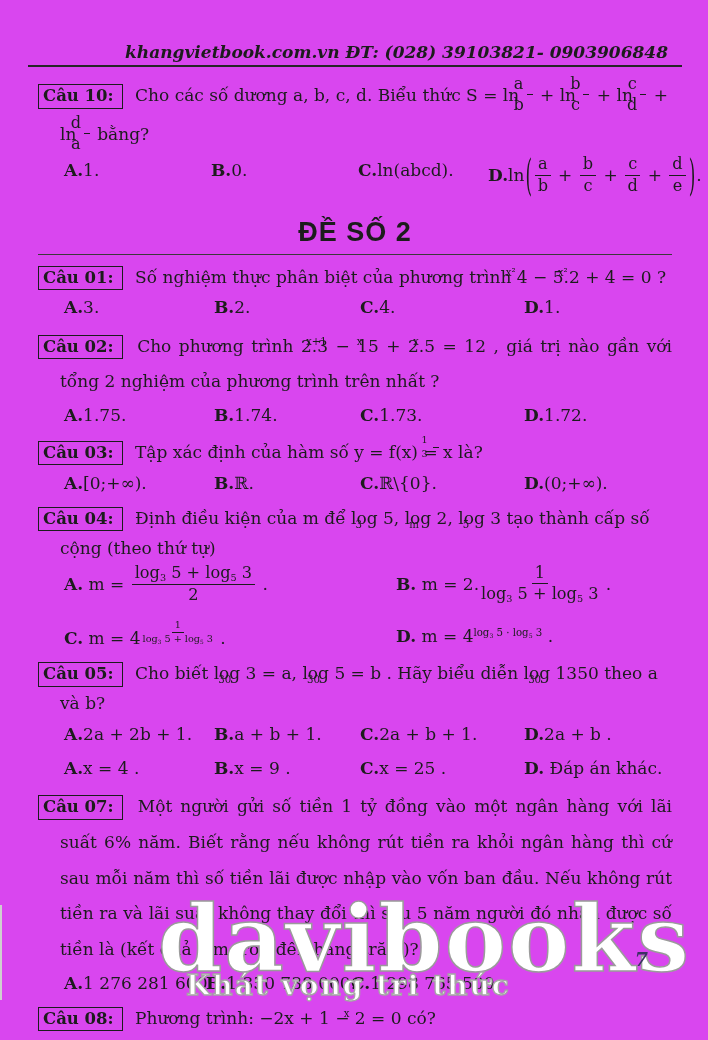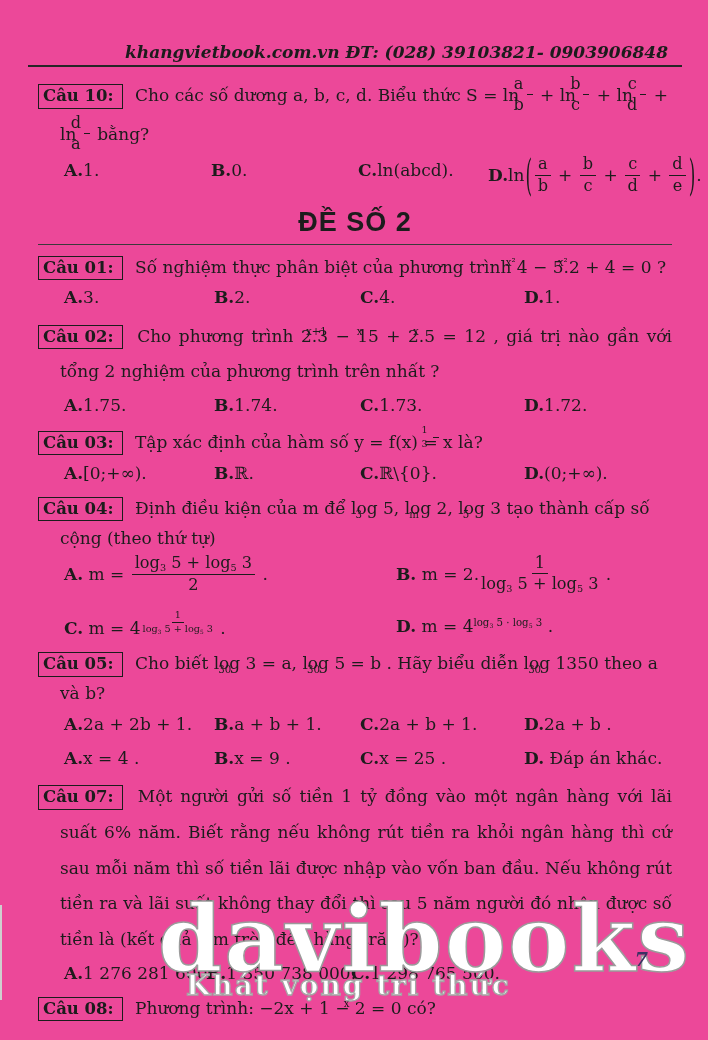--- a/index.html
+++ b/index.html
@@ -1,18 +1,18 @@
 <!DOCTYPE html>
 <html><head>
 <meta charset="utf-8">
 <style>
   html,body{margin:0;padding:0;background:#e9e9e9;}
   .page{
     position:relative;width:708px;height:1040px;margin:0 auto;
-    background:#ec4899;color:#1c1c1c;overflow:hidden;
+    background:#d946ef;color:#1c1c1c;overflow:hidden;
     font-family:"DejaVu Serif","Liberation Serif",serif;
     font-size:17px;
   }
   
   .hdr{
     margin:42px 26px 0 28px;text-align:right;
     font-weight:bold;font-style:italic;font-size:17px;
     border-bottom:2.5px solid #262626;padding:0 14px 3px 0;
   }
   
@@ -31,21 +31,21 @@
   .answers{margin:2px 0 2px 26px;}
   .answers4{display:grid;grid-template-columns:150px 146px 164px 1fr;align-items:start;}
   .cols-q10{grid-template-columns:147px 147px 130px 1fr;}
   .cols-q07{grid-template-columns:142px 145px 140px 1fr;}
   .answers2{display:grid;grid-template-columns:332px 1fr;row-gap:16px;align-items:center;}
   .ans{white-space:nowrap;line-height:1.6;}
   .ans .al{font-weight:700;}
   
   .section{
     text-align:center;font-family:"Liberation Sans","DejaVu Sans",sans-serif;
-    font-weight:800;font-size:27px;letter-spacing:1px;margin:10px 0 6px 0;
+    font-weight:800;font-size:27px;letter-spacing:1px;margin:20px 0 6px 0;
   }
   .section-rule{border-bottom:1.7px solid #3a3a3a;margin:0 0 8px 0;}
   
   .sup{display:inline-block;font-size:60%;vertical-align:0.65em;line-height:1.1;}
   .sub{display:inline-block;font-size:60%;vertical-align:-0.35em;line-height:1;}
   .frac{
     display:inline-flex;flex-direction:column;align-items:center;text-align:center;
     vertical-align:middle;line-height:1.12;margin:0 2px;font-size:0.95em;position:relative;top:-0.12em;
   }
   .frac .fn{border-bottom:1.4px solid currentColor;padding:0 3px 1px 3px;}

